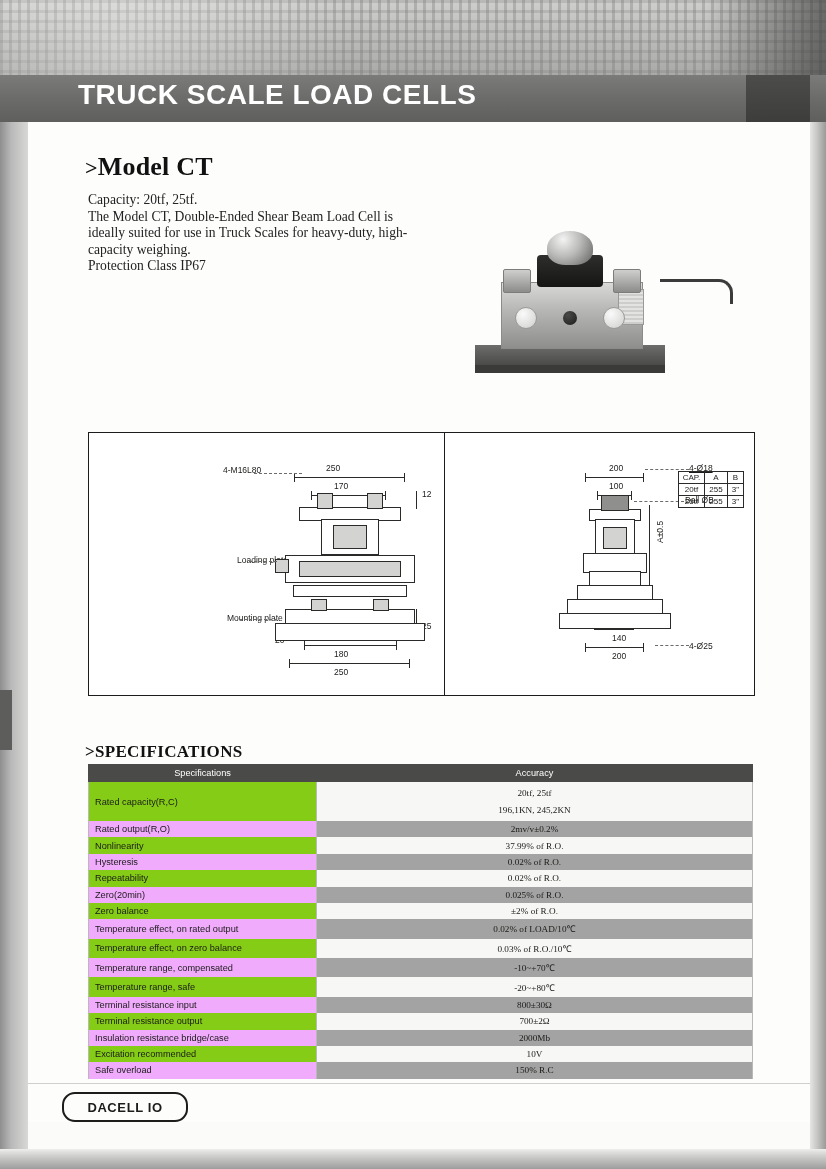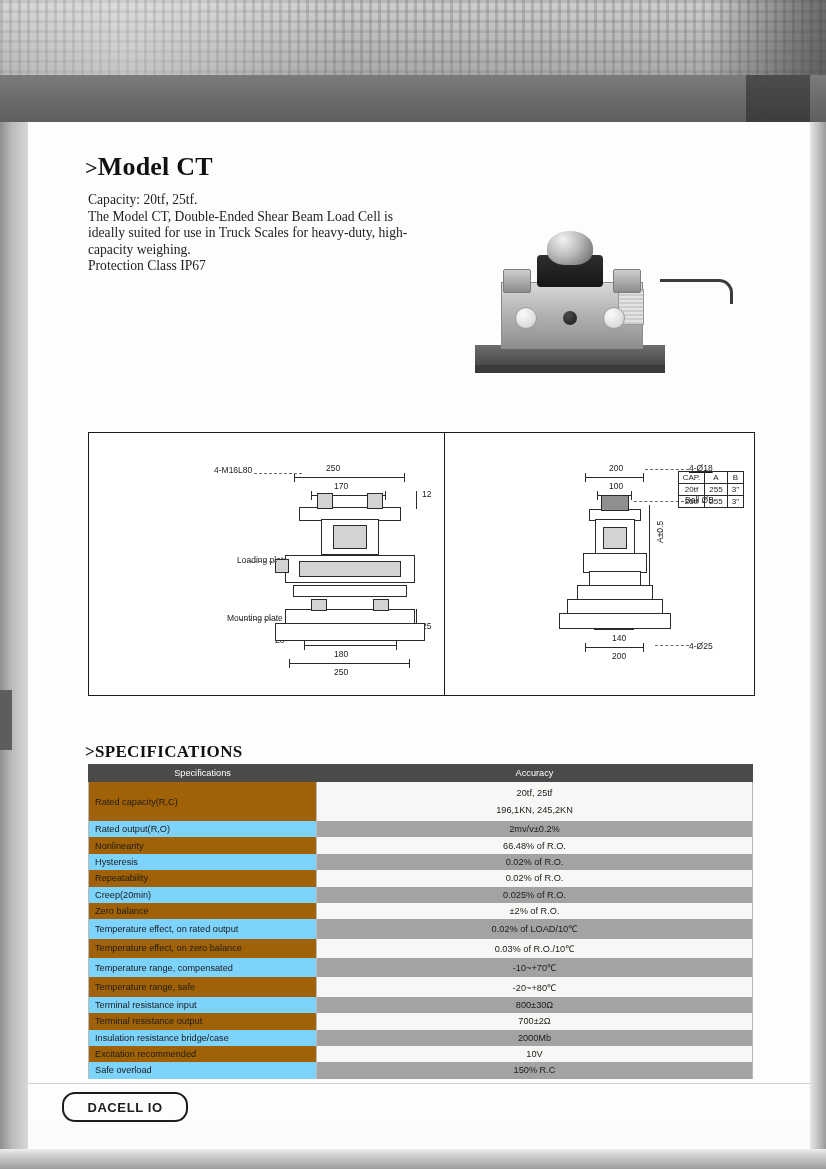--- a/index.html
+++ b/index.html
@@ -231,23 +231,23 @@
     font-size:9.2px;color:#1b1b19;
   }
   table.spec th{
     background:#4a4a48;color:#fff;font-weight:normal;
     font-size:9.2px;padding:3px 0;border:1px solid #4a4a48;
   }
   table.spec td{
     border-left:1px solid #b9b9b7;border-right:1px solid #b9b9b7;
     padding:3.2px 6px;
   }
-  table.spec td.k{width:215px;background:#a16207;}
-  table.spec td.v{text-align:center;background:#f7f7f5;}
-  table.spec tr.alt td.k{background:#7dd3fc;}
+  table.spec td.k{width:215px;background:#84cc16;}
+  table.spec td.v{text-align:center;background:#f7f7f5;font-family:Liberation Serif, serif;}
+  table.spec tr.alt td.k{background:#f0abfc;}
   table.spec tr.alt td.v{background:#a3a3a3;}
   table.spec tr.tall td{padding-top:6px;padding-bottom:6px;}
   .v-sub{display:block;margin-top:7px;}
 
   
   .logo{
     position:absolute;left:62px;top:1092px;
     width:122px;height:26px;
     border:2px solid #1c1c1a;border-radius:13px;
     background:#fdfdfc;
@@ -288,20 +288,21 @@
   <div class="topband">
     <div class="grid"></div>
     <div class="swoosh"></div>
     <div class="dark-right"></div>
   </div>
 
   <div class="titlebar">
     <div class="inner"></div>
   </div>
   <div class="titlebar-endcap"></div>
+  <div class="page-title">TRUCK SCALE LOAD CELLS</div>
 
   <div class="content">
 
     <div class="model-head">
       <span class="gt">&gt;</span><span>Model CT</span>
     </div>
 
     <div class="desc">
       <div>Capacity: 20tf, 25tf.</div>
       <div>The Model CT, Double-Ended Shear Beam Load Cell is ideally suited for use in Truck Scales for heavy-duty, high-capacity weighing.</div>
@@ -321,21 +322,21 @@
       <div class="center-bolt"></div>
       <div class="stud-l"></div>
       <div class="stud-r"></div>
       <div class="cup"></div>
       <div class="ball"></div>
     </div>
 
     <div class="drawing">
       <div class="divider"></div>
 
-      <div class="dim" style="left:125px;top:32px;">4-M16L80</div>
+      <div class="dim" style="left:134px;top:32px;">4-M16L80</div>
       <div class="dim" style="left:237px;top:30px;">250</div>
       <div class="dim" style="left:245px;top:48px;">170</div>
       <div class="dim" style="left:333px;top:56px;">12</div>
       <div class="dlabel" style="left:148px;top:122px;">Loading plate</div>
       <div class="dlabel" style="left:138px;top:180px;">Mounting plate</div>
       <div class="dim" style="left:333px;top:188px;">25</div>
       <div class="dim" style="left:170px;top:202px;margin-left:16px;">20</div>
       <div class="dim" style="left:245px;top:216px;">180</div>
       <div class="dim" style="left:245px;top:234px;">250</div>
 
@@ -444,32 +445,32 @@
             <span>20tf, 25tf</span>
             <span class="v-sub">196,1KN, 245,2KN</span>
           </td>
         </tr>
         <tr class="alt">
           <td class="k">Rated output(R,O)</td>
           <td class="v">2mv/v±0.2%</td>
         </tr>
         <tr>
           <td class="k">Nonlinearity</td>
-          <td class="v">66.48% of R.O.</td>
+          <td class="v">37.99% of R.O.</td>
         </tr>
         <tr class="alt">
           <td class="k">Hysteresis</td>
           <td class="v">0.02% of R.O.</td>
         </tr>
         <tr>
           <td class="k">Repeatability</td>
           <td class="v">0.02% of R.O.</td>
         </tr>
         <tr class="alt">
-          <td class="k">Creep(20min)</td>
+          <td class="k">Zero(20min)</td>
           <td class="v">0.025% of R.O.</td>
         </tr>
         <tr>
           <td class="k">Zero balance</td>
           <td class="v">±2% of R.O.</td>
         </tr>
         <tr class="alt">
           <td class="k">Temperature effect, on rated output</td>
           <td class="v">0.02% of LOAD/10℃</td>
         </tr>

